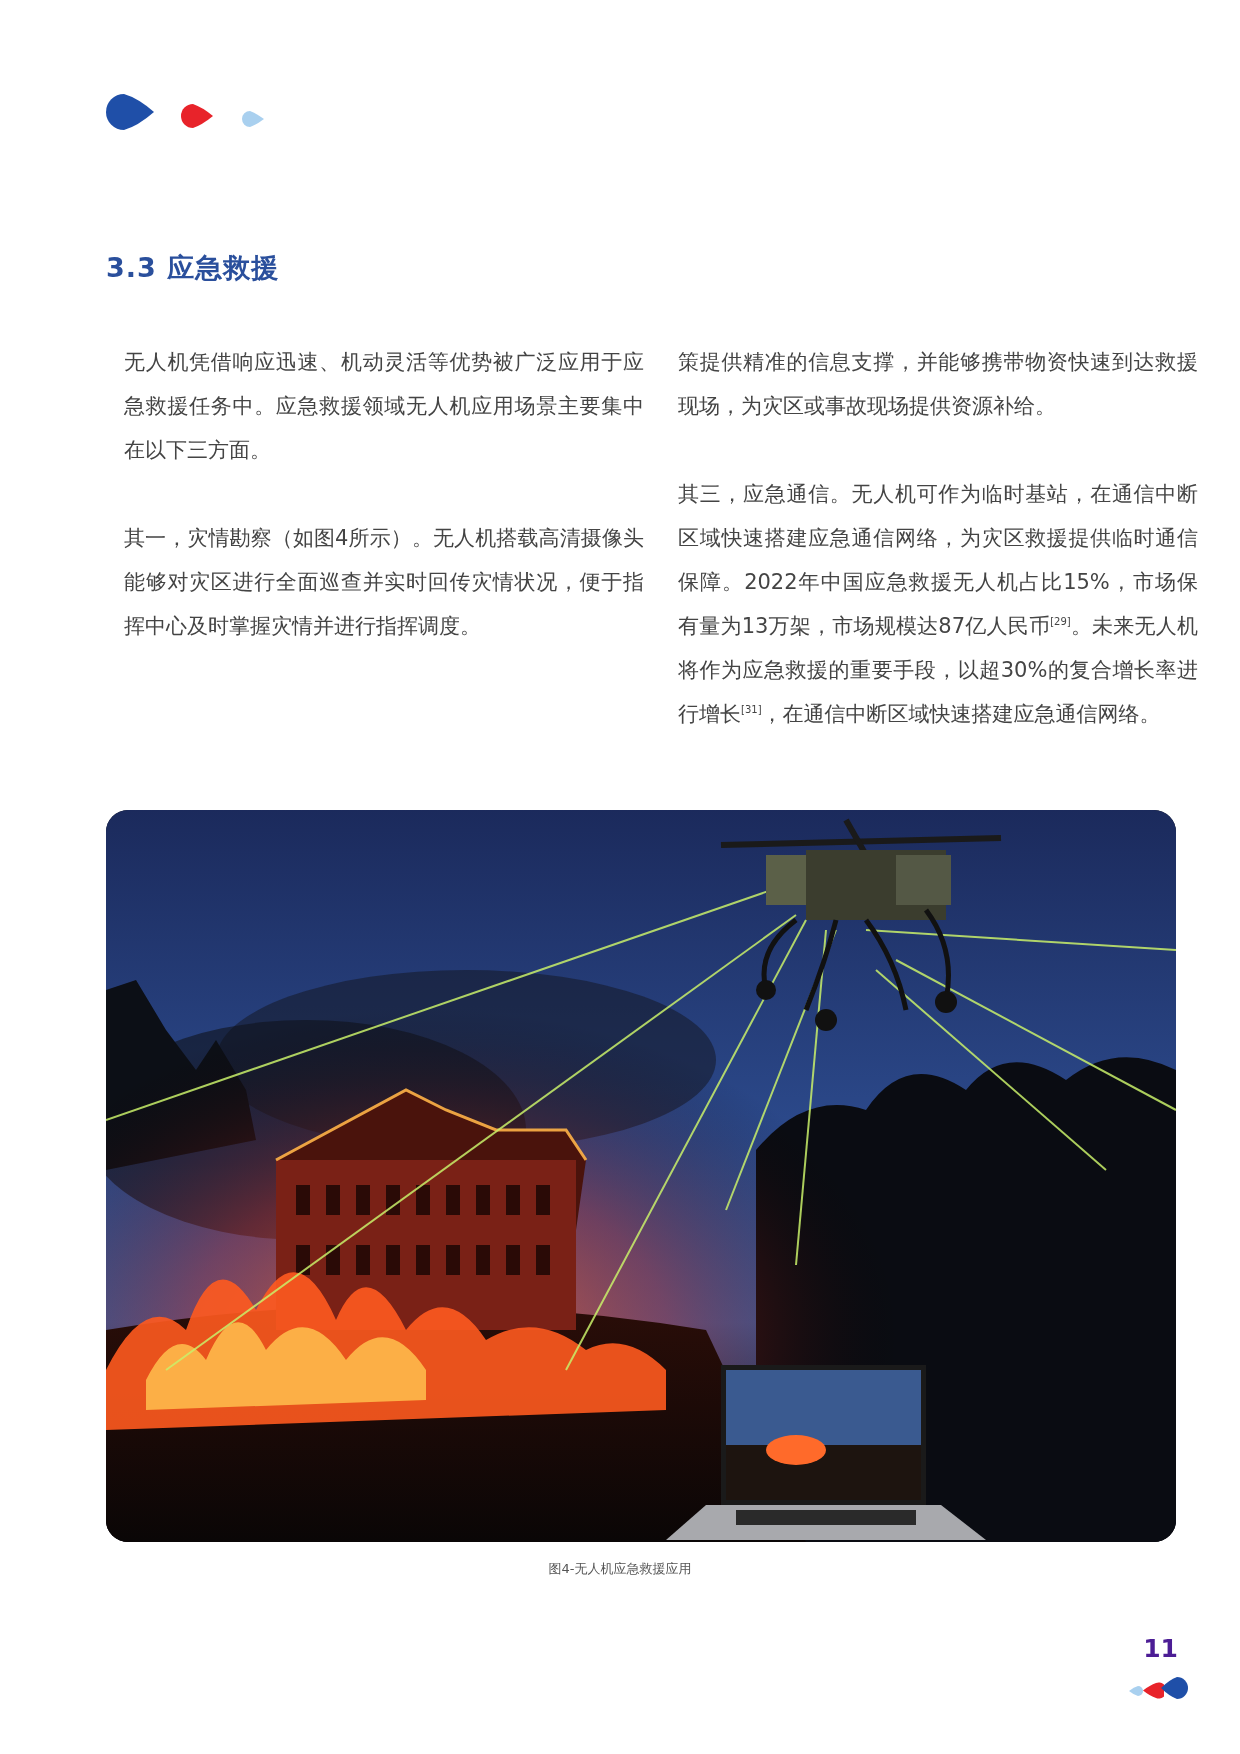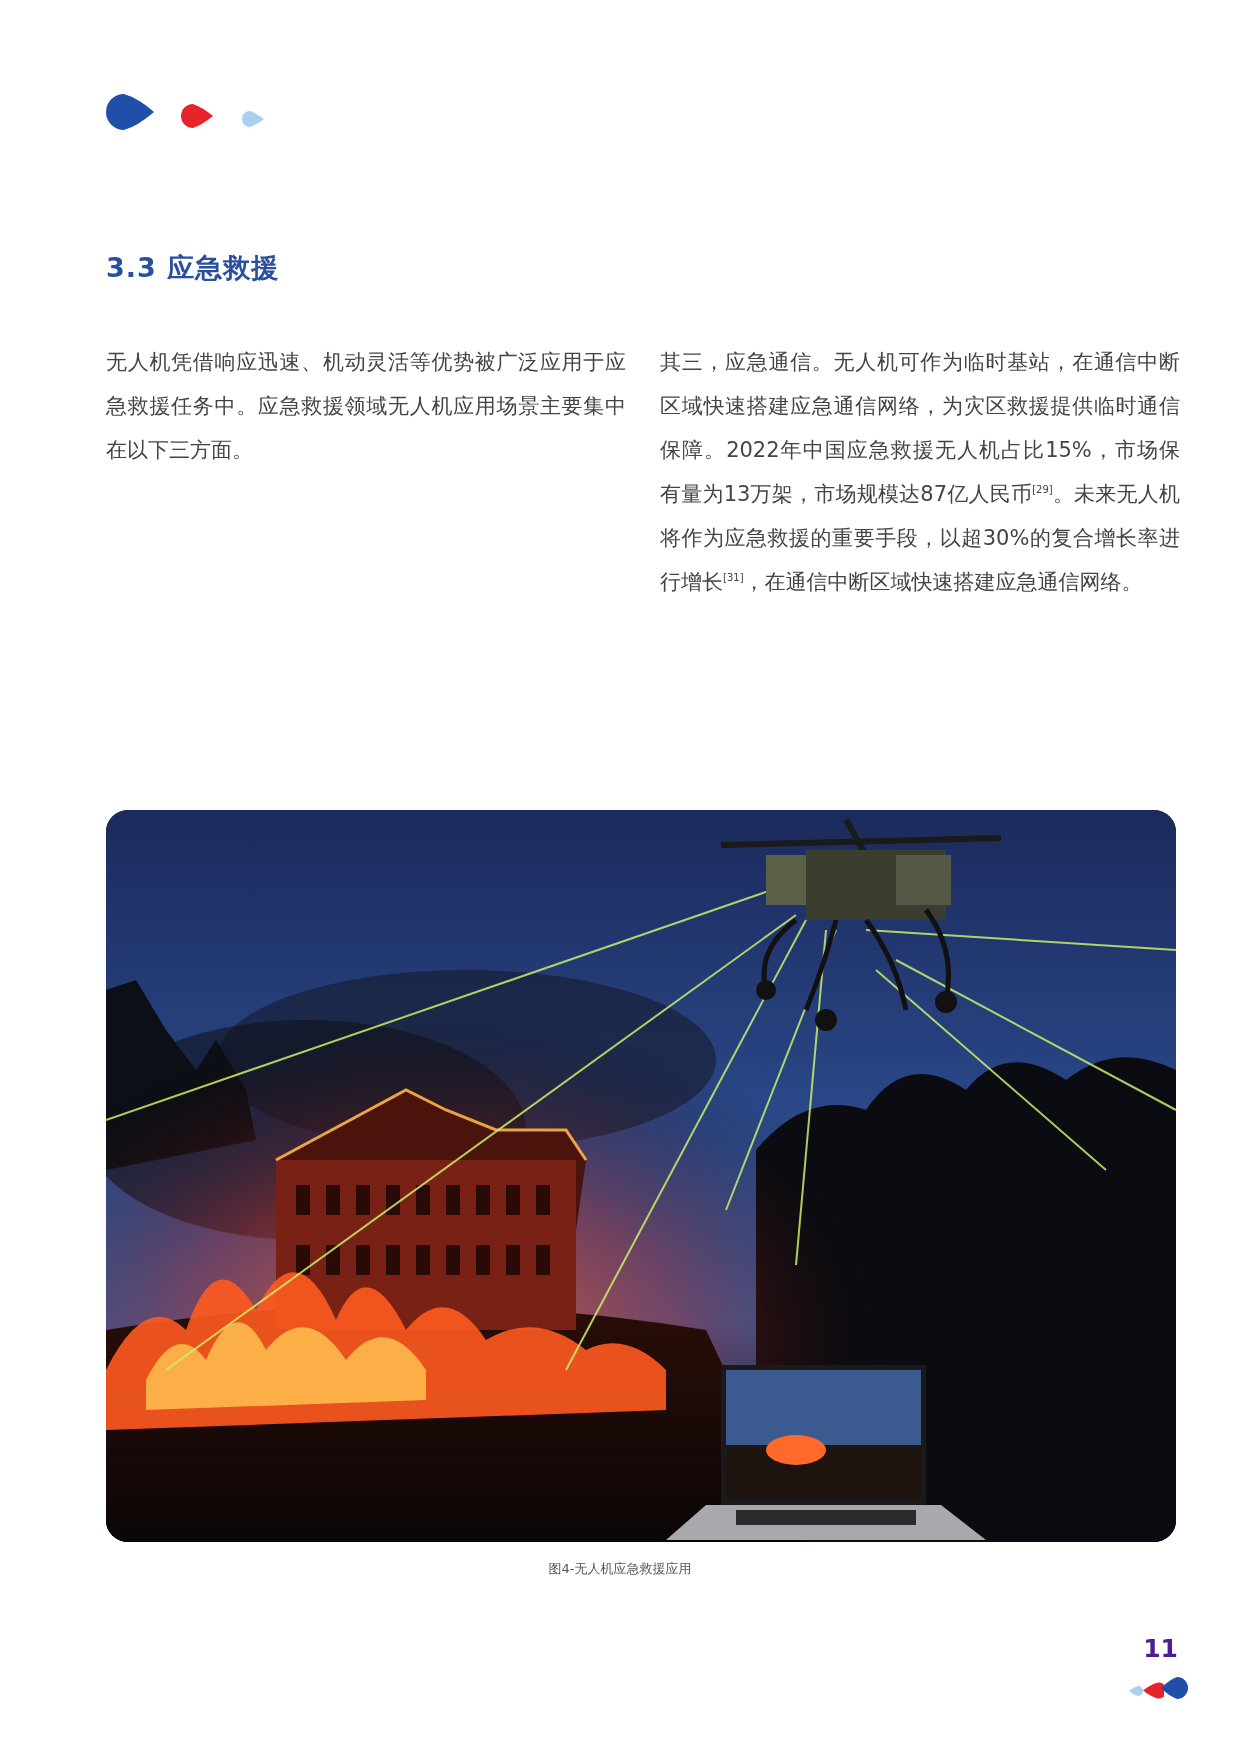--- a/index.html
+++ b/index.html
@@ -5,21 +5,21 @@
   html, body { margin: 0; padding: 0; background: #ffffff; }
   body { width: 1240px; height: 1754px; position: relative; overflow: hidden;
          font-family: "DejaVu Sans", "Liberation Sans", sans-serif; color: #3a3a3a; }
 
   .drop { position: absolute; }
   .drop svg { display: block; }
 
   .section-title { position: absolute; left: 106px; top: 250px; font-size: 27px; font-weight: bold;
                    color: #2a4f9c; letter-spacing: 1px; }
 
-  .col { position: absolute; width: 520px; font-size: 21px; line-height: 44px; color: #444; }
+  .col { position: absolute; width: 520px; font-size: 21px; line-height: 44px; color: #444; margin-left: 18px; }
   .col-left { left: 106px; top: 340px; }
   .col-right { left: 660px; top: 340px; }
   .para { margin: 0 0 44px 0; text-align: justify; }
   sup { font-size: 10px; vertical-align: 8px; line-height: 0; }
 
   .figure { position: absolute; left: 106px; top: 810px; width: 1070px; height: 732px;
             border-radius: 22px; overflow: hidden; background: #0d0d10; }
   .figure svg { display: block; width: 100%; height: 100%; }
 
   .caption { position: absolute; left: 0; width: 1240px; top: 1560px; text-align: center;
@@ -43,23 +43,25 @@
 <div class="drop" style="left:241px;top:110px;">
   <svg width="24" height="18" viewBox="0 0 24 18">
       <path d="M9 1 A8 8 0 1 0 9 17 Q15 15 23 9 Q15 3 9 1 Z" fill="#a9d0ef"></path>
     </svg>
 </div>
 
 <div class="section-title">3.3  应急救援</div>
 
 <div class="col col-left">
   <p class="para">无人机凭借响应迅速、机动灵活等优势被广泛应用于应急救援任务中。应急救援领域无人机应用场景主要集中在以下三方面。</p>
+  <p class="para">其一，灾情勘察（如图4所示）。无人机搭载高清摄像头能够对灾区进行全面巡查并实时回传灾情状况，便于指挥中心及时掌握灾情并进行指挥调度。</p>
 </div>
 
 <div class="col col-right">
+  <p class="para">策提供精准的信息支撑，并能够携带物资快速到达救援现场，为灾区或事故现场提供资源补给。</p>
   <p class="para"><span>其三，应急通信。无人机可作为临时基站，在通信中断区域快速搭建应急通信网络，为灾区救援提供临时通信保障。2022年中国应急救援无人机占比15%，市场保有量为13万架，市场规模达87亿人民币</span><sup>[29]</sup><span>。未来无人机将作为应急救援的重要手段，以超30%的复合增长率进行增长</span><sup>[31]</sup><span>，在通信中断区域快速搭建应急通信网络。</span></p>
 </div>
 
 <div class="figure">
   <svg viewBox="0 0 1070 732" preserveAspectRatio="none">
     <defs>
       <linearGradient id="sky" x1="0" y1="0" x2="0" y2="1">
         <stop offset="0" stop-color="#1b2a5c"></stop>
         <stop offset="0.45" stop-color="#2c4a8c"></stop>
         <stop offset="0.7" stop-color="#3f62a8"></stop>

